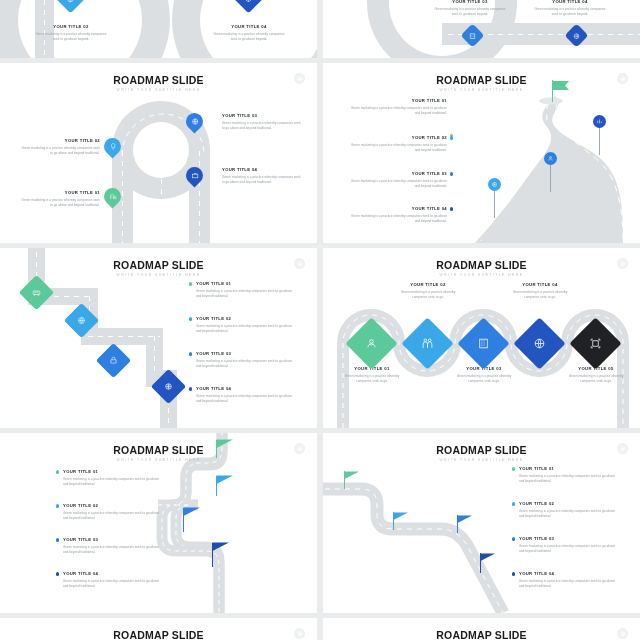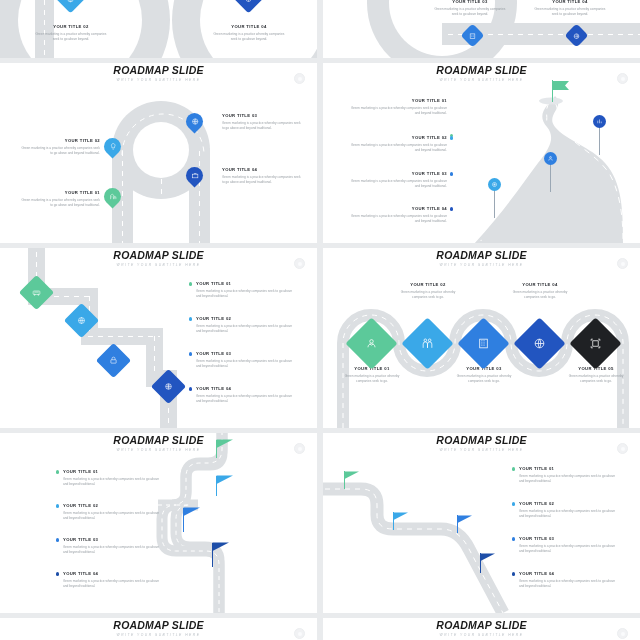--- a/index.html
+++ b/index.html
@@ -15,21 +15,21 @@
     grid-template-columns:317px 317px;
     grid-template-rows:58px 180px 180px 180px 42px;
     column-gap:6px;row-gap:5px;
     margin-left:0;
   }
   .slide{
     position:relative;background:#ffffff;overflow:hidden;
   }
   .slide.clip-top{align-self:end;}
   
-  .hdr{position:absolute;left:0;right:0;top:2px;text-align:center;z-index:6;font-style:italic;}
+  .hdr{position:absolute;left:0;right:0;top:12px;text-align:center;z-index:6;}
   .hdr .t{
     font-size:10.5px;font-weight:bold;letter-spacing:.2px;color:#1a1a1a;
     line-height:11px;
   }
   .hdr .s{
     margin-top:2px;font-size:3.3px;letter-spacing:1.5px;color:#b8bec4;
     line-height:5px;text-transform:uppercase;
   }
   .badge{
     position:absolute;right:12px;top:10px;width:9px;height:9px;border-radius:50%;

